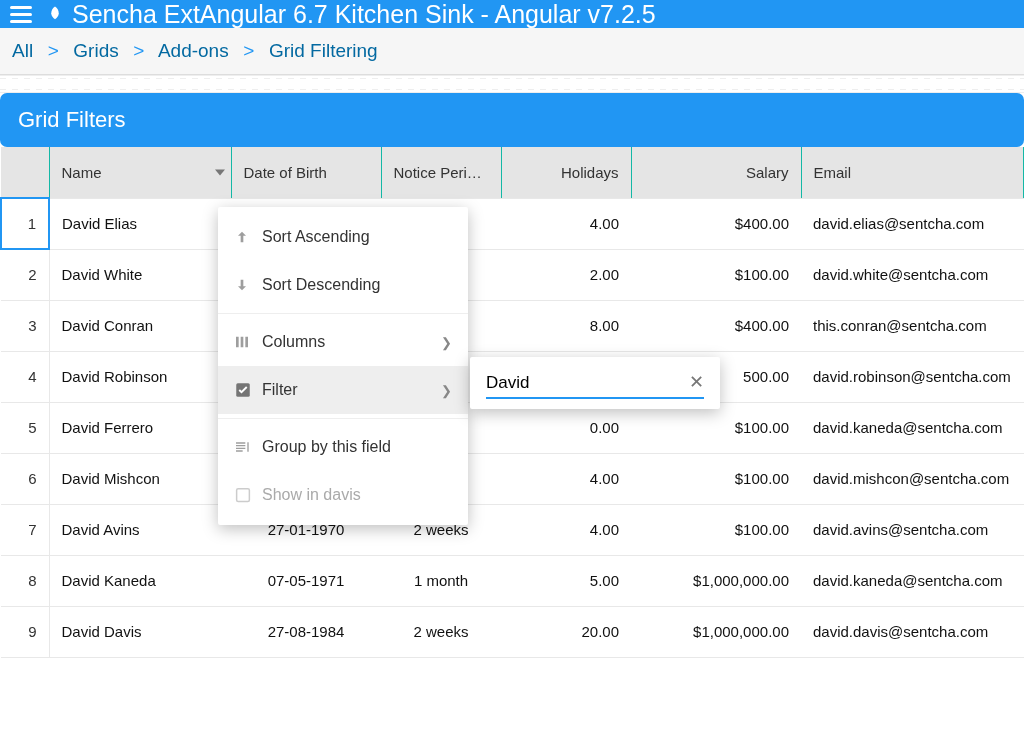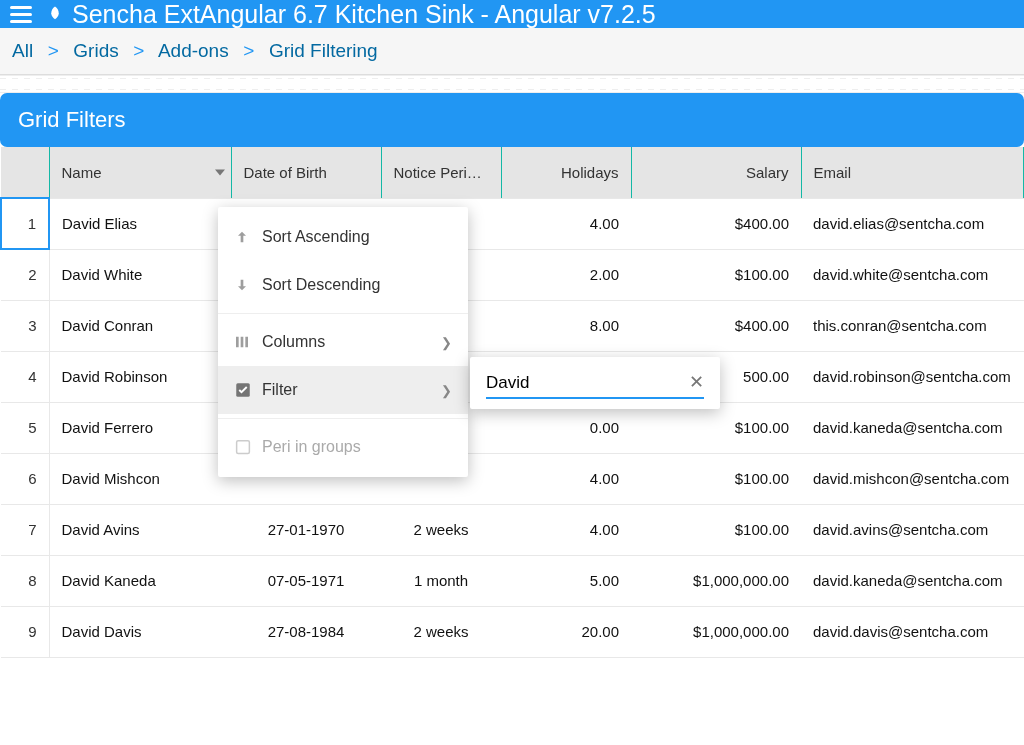--- a/index.html
+++ b/index.html
@@ -277,27 +277,35 @@
       <span class="mi-icon check">
         <svg width="18" height="18" viewBox="0 0 24 24">
             <rect x="3" y="3" width="18" height="18" rx="2" fill="#757575"></rect>
             <path d="M7 12l3 3 7-7" stroke="#fff" stroke-width="2.5" fill="none"></path>
           </svg>
       </span>
       <span>Filter</span>
       <span class="arrow">❯</span>
     </div>
     <div class="menu-divider"></div>
+    <div class="menu-item">
+      <span class="mi-icon">
+        <svg width="16" height="16" viewBox="0 0 24 24">
+            <path fill="#9e9e9e" d="M3 5h14v2H3zm0 4h14v2H3zm0 4h14v2H3zm0 4h10v2H3zM20 5h2v14h-2z"></path>
+          </svg>
+      </span>
+      <span>Group by this field</span>
+    </div>
     <div class="menu-item disabled">
       <span class="mi-icon">
         <svg width="18" height="18" viewBox="0 0 24 24">
             <rect x="3.5" y="3.5" width="17" height="17" rx="2" fill="none" stroke="#ccc" stroke-width="2"></rect>
           </svg>
       </span>
-      <span>Peri in groups</span>
+      <span>Show in davis</span>
     </div>
   </div>
 
   <div class="filter-popup">
     <div class="filter-input-wrap">
       <input class="filter-input" type="text" value="David" style="">
       <span class="filter-clear">✕</span>
     </div>
   </div>
 </div>

